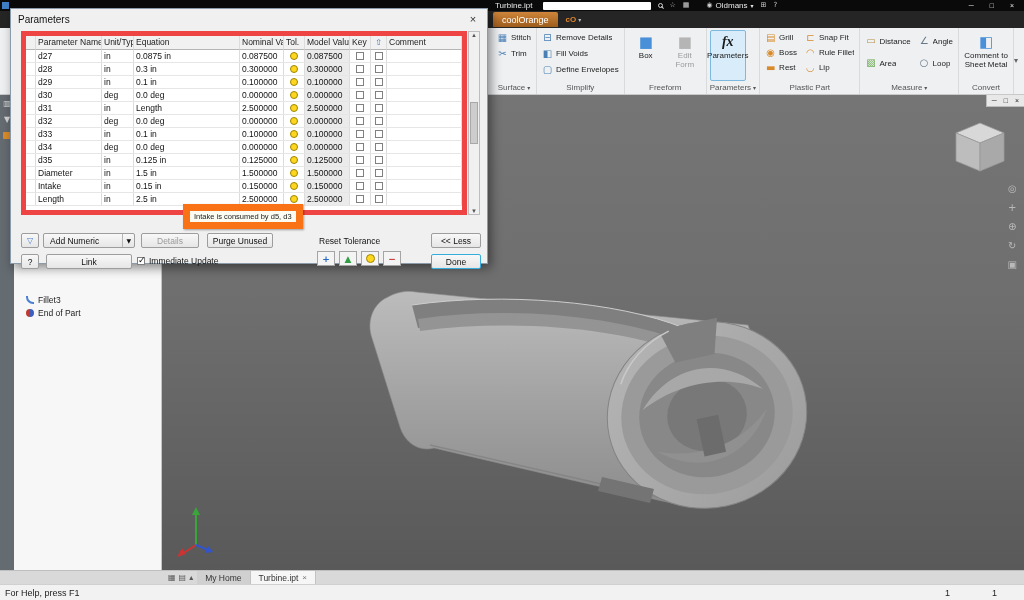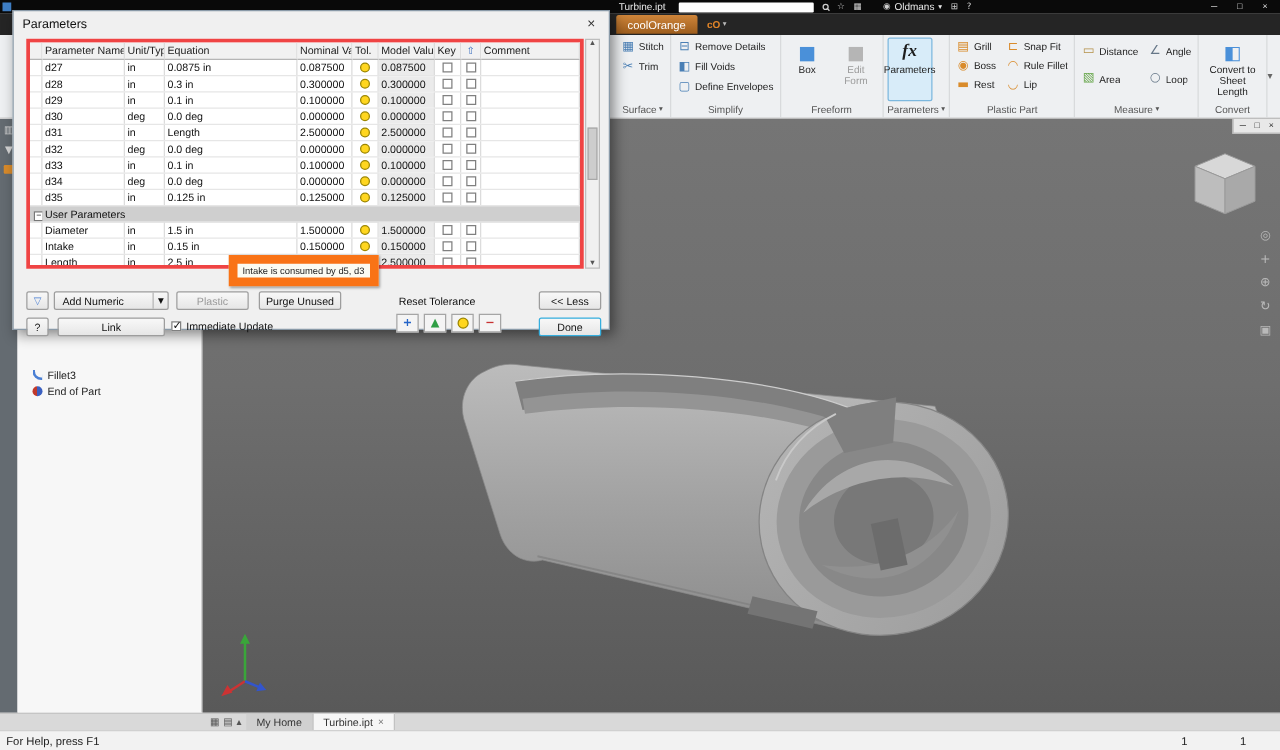--- a/index.html
+++ b/index.html
@@ -68,21 +68,21 @@
 .dtab{display:flex;align-items:center;gap:4px;padding:0 8px;border-right:1px solid #c2c2c2;background:#d0d0d0}
 .dtab.active{background:#f6f6f6}
 .tclose{color:#777;font-size:8px}
 .statusbar{height:16px;background:#f2f2f2;display:flex;align-items:center;padding:0 5px;font-size:9px;color:#222;border-top:1px solid #d0d0d0}
 .sb-right{margin-left:auto;display:flex;gap:42px;padding-right:22px}
 
 
 .pdialog{position:absolute;left:10px;top:8px;width:478px;height:256px;background:#f0f0f0;border:1px solid #8a9aa8;box-shadow:3px 4px 10px rgba(0,0,0,.45);z-index:60;font-size:8.5px}
 .pd-title{height:20px;display:flex;align-items:center;padding:0 7px;font-size:10px;color:#111}
 .pd-close{margin-left:auto;width:14px;text-align:center;font-size:11px;color:#333}
-.param-table{position:absolute;left:10px;top:22px;width:446px;height:184px;border:3px solid #ef4444;background:#fff;overflow:hidden}
+.param-table{position:absolute;left:10px;top:22px;width:446px;height:184px;border:5px solid #ef4444;background:#fff;overflow:hidden}
 .pt-grid{display:grid;grid-template-columns:10px 66px 32px 106px 44px 21px 45px 21px 16px 1fr}
 .pt-header{height:14px}
 .ptc{border-right:1px solid #dcdcdc;padding:0 2px;white-space:nowrap;overflow:hidden;line-height:13px}
 .th{background:#f1f1f1;border-bottom:1px solid #b5b5b5;line-height:13px;color:#222}
 .pt-row{height:13px;border-bottom:1px solid #e6e6e6}
 .model{background:#ebebeb}
 .tol{display:flex;align-items:center;justify-content:center}
 .tol-dot{width:8px;height:8px;border-radius:50%;background:#ffd61f;border:1px solid #9c8600}
 .cb{display:block;width:8px;height:8px;border:1px solid #808080;background:#fff;margin:2px auto;position:relative}
 .cb.checked::before{content:"✓";position:absolute;top:-3px;left:0;font-size:9px;color:#111}
@@ -260,21 +260,21 @@
           </div>
           <div class="rg-label">
             <span>Measure</span>
             <span class="dd">▾</span>
           </div>
         </div>
         <div class="rgroup">
           <div class="rg-content big">
             <div class="big-btn wide">
               <span class="ric" style="color: rgb(74, 144, 217);">◧</span>
-              <span class="rlabel">Convert to Sheet Length</span>
+              <span class="rlabel">Comment to Sheet Metal</span>
             </div>
           </div>
           <div class="rg-label">
             <span>Convert</span>
           </div>
         </div>
       </div>
     <span class="ribbon-opt">▾</span>
   </div>
 
@@ -562,24 +562,20 @@
             </div>
             <div class="ptc model"><span>0.125000</span></div>
             <div class="ptc">
               <span class="cb"></span>
             </div>
             <div class="ptc">
               <span class="cb"></span>
             </div>
             <div class="ptc"></div>
           </div>
-          <div class="pt-grid pt-row section-row">
-            <div class="ptc"><span class="expander">−</span></div>
-            <div class="ptc" style="grid-column: 2 / -1;"><span>User Parameters</span></div>
-          </div>
           <div class="pt-grid pt-row">
             <div class="ptc"></div>
             <div class="ptc"><span>Diameter</span></div>
             <div class="ptc"><span>in</span></div>
             <div class="ptc"><span>1.5 in</span></div>
             <div class="ptc"><span>1.500000</span></div>
             <div class="ptc tol">
               <span class="tol-dot"></span>
             </div>
             <div class="ptc model"><span>1.500000</span></div>
@@ -639,21 +635,21 @@
     <div class="tooltip">Intake is consumed by d5, d3</div>
 
     <div class="dbtn" style="left:10px;top:224px;width:18px">
         <span class="funnel">▽</span>
       </div>
     <div class="dbtn split" style="left:32px;top:224px;width:92px">
       <span>Add Numeric</span>
       <span class="ddv">▼</span>
     </div>
     <div class="dbtn disabled" style="left:130px;top:224px;width:58px">
-        <span>Plastic</span>
+        <span>Details</span>
       </div>
     <div class="dbtn" style="left:196px;top:224px;width:66px">
         <span>Purge Unused</span>
       </div>
     <div class="rt-label">Reset Tolerance</div>
     <div class="dbtn" style="left:420px;top:224px;width:50px">
         <span>&lt;&lt; Less</span>
       </div>
 
     <div class="dbtn" style="left:10px;top:245px;width:18px">

